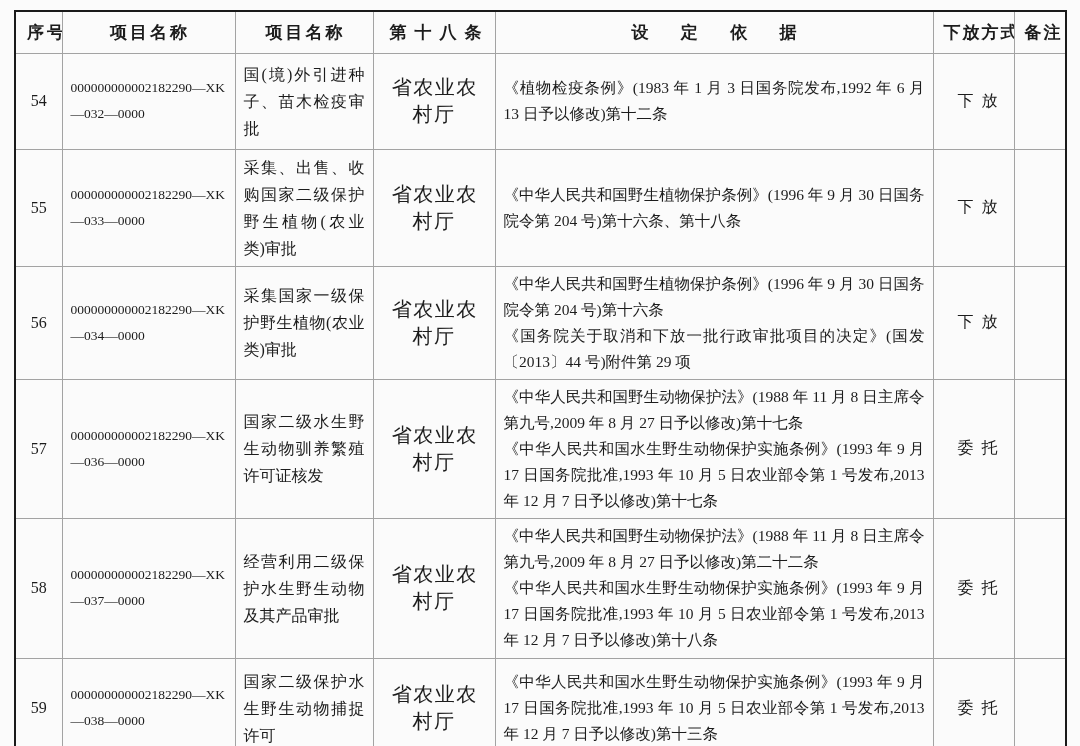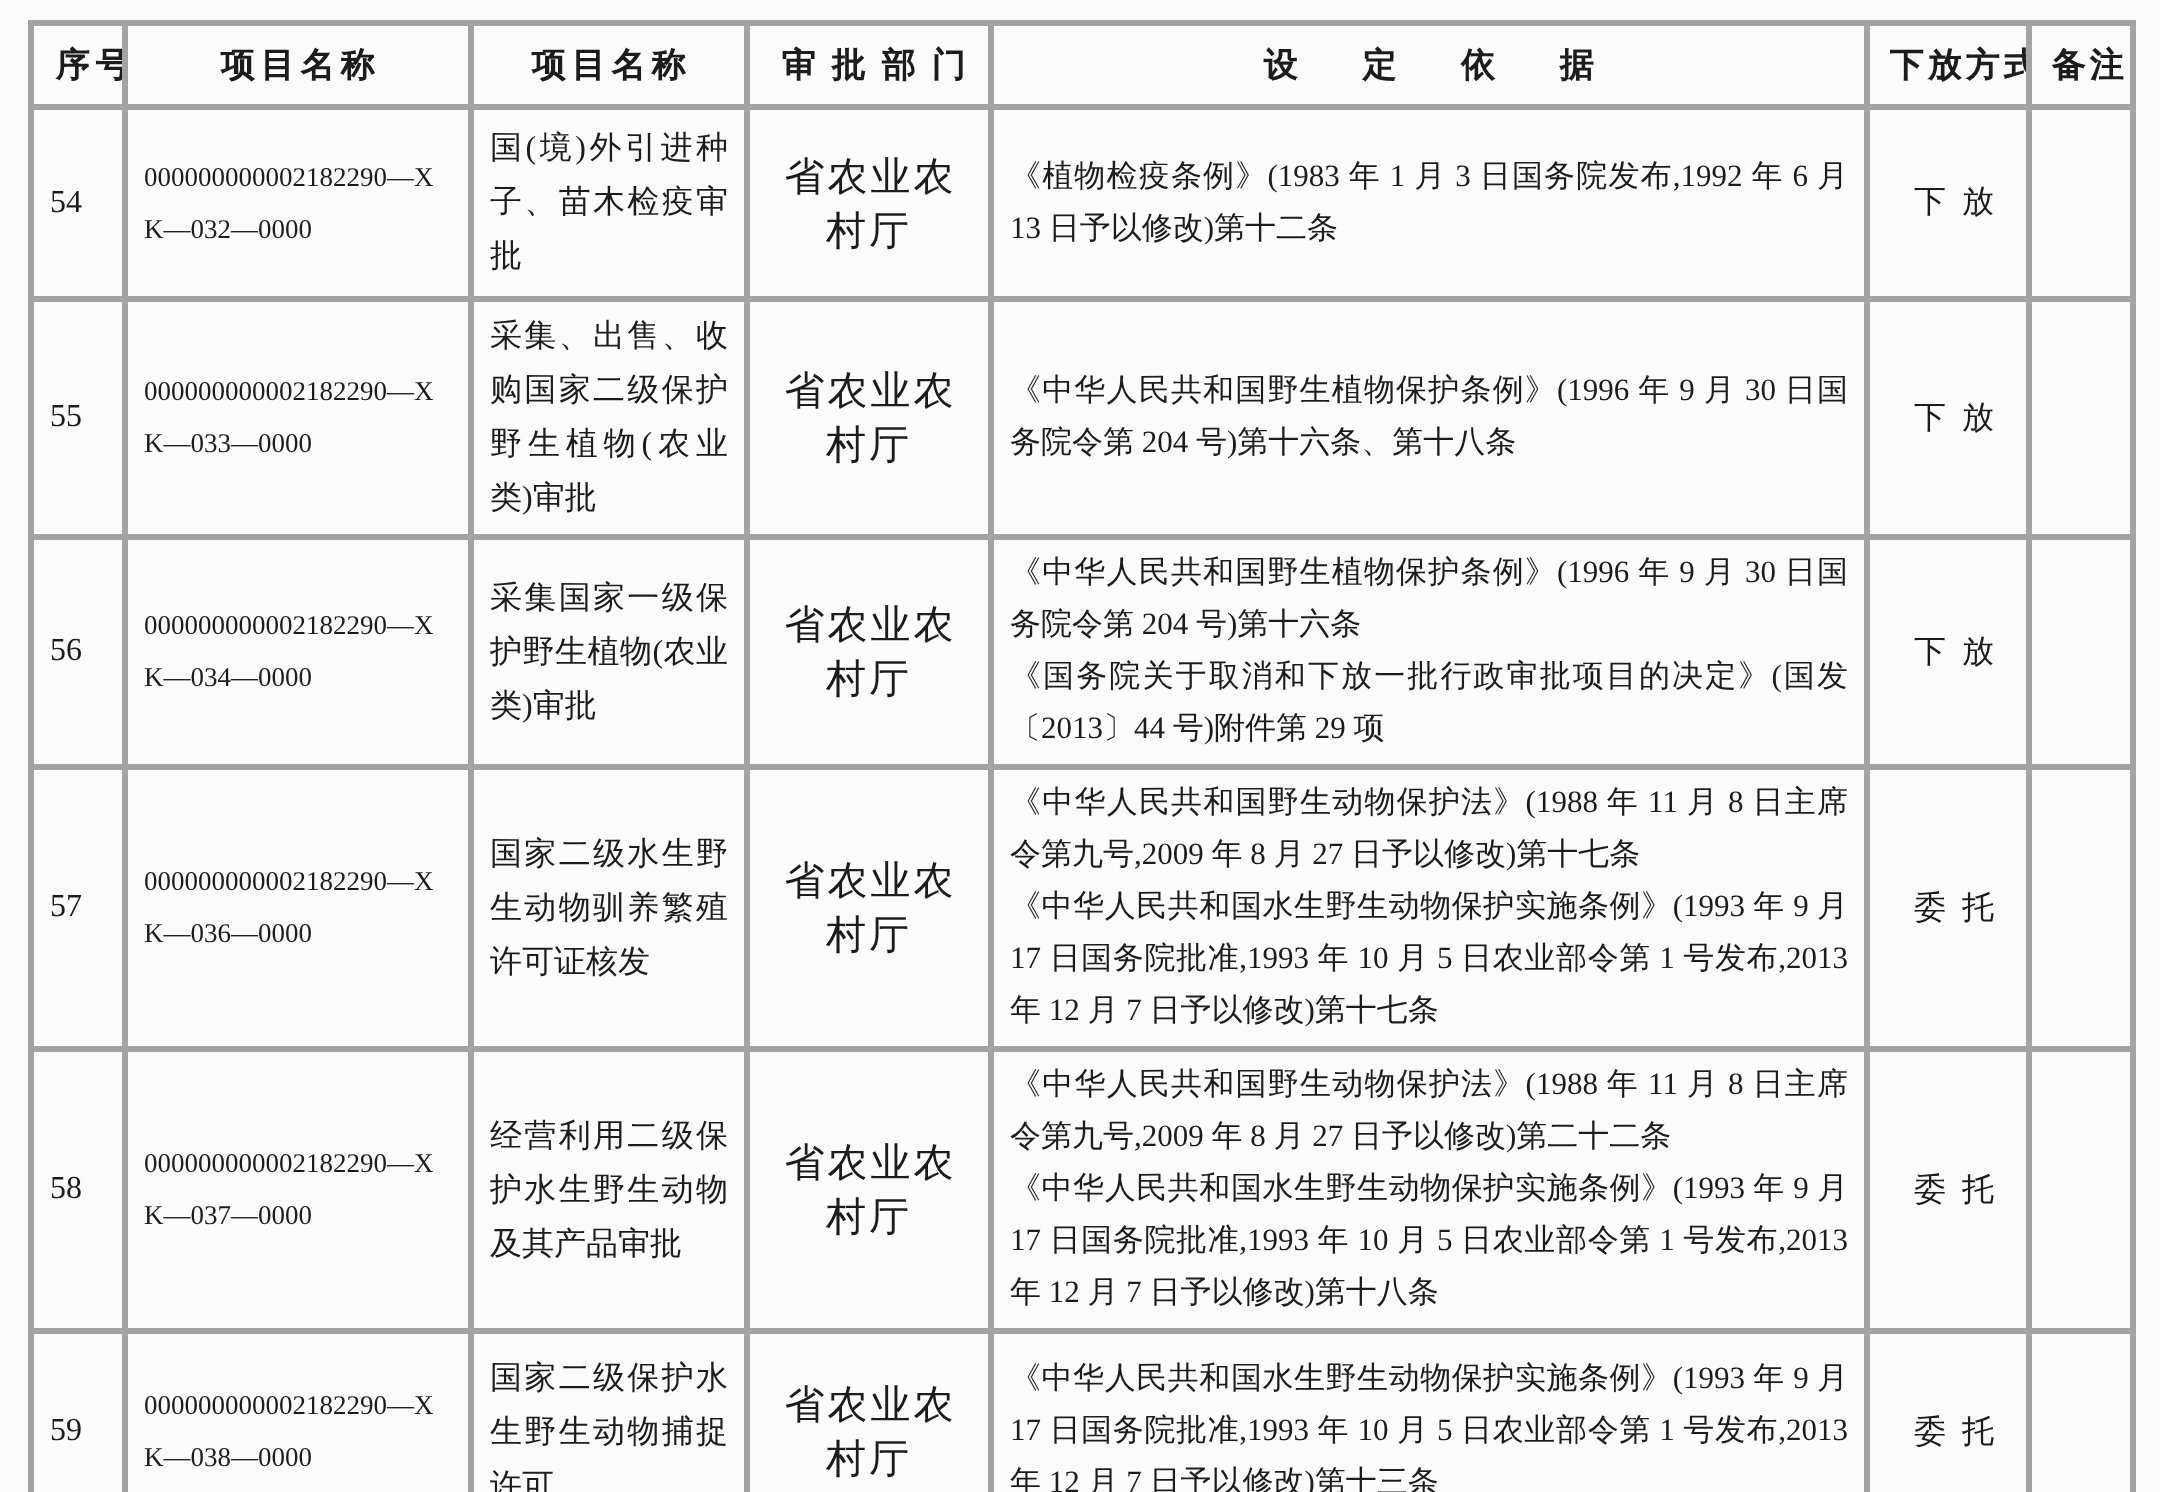--- a/index.html
+++ b/index.html
@@ -20,21 +20,21 @@
     top: 10px;
   }
   table.doc-table {
     border-collapse: collapse;
     table-layout: fixed;
     width: 1051px;
     background: #fbfbfb;
   }
   table.doc-table th,
   table.doc-table td {
-    border: 3px solid #a3a3a3;
+    border: 1px solid #a3a3a3;
     vertical-align: middle;
     overflow: hidden;
     padding: 4px 8px;
     box-sizing: border-box;
   }
   table.doc-table {
     border: 2px solid #1a1a1a;
   }
   thead th {
     font-family: "Liberation Sans", "DejaVu Sans", sans-serif;
@@ -52,20 +52,21 @@
   }
   thead th.th-basis {
     letter-spacing: 1.9em;
     text-indent: 1.9em;
   }
   thead th.th-method, thead th.th-remark {
     letter-spacing: 2px;
     text-indent: 2px;
   }
   td.c-index {
+    text-align: center;
     font-size: 16px;
   }
   td.c-code {
     font-size: 13.5px;
     line-height: 26px;
     word-break: break-all;
     text-align: left;
     padding: 4px 8px;
   }
   td.c-name {
@@ -118,21 +119,21 @@
       <col style="width:122px">
       <col style="width:438px">
       <col style="width:81px">
       <col style="width:52px">
     </colgroup>
     <thead>
       <tr>
         <th class="th-index">序号</th>
         <th class="th-code">项目名称</th>
         <th class="th-name">项目名称</th>
-        <th class="th-dept">审批部门</th>
+        <th class="th-dept">第十八条</th>
         <th class="th-basis">设定依据</th>
         <th class="th-method">下放方式</th>
         <th class="th-remark">备注</th>
       </tr>
     </thead>
     <tbody>
 
       <tr class="r-54">
         <td class="c-index">54</td>
         <td class="c-code">000000000002182290—XK—032—0000</td>

